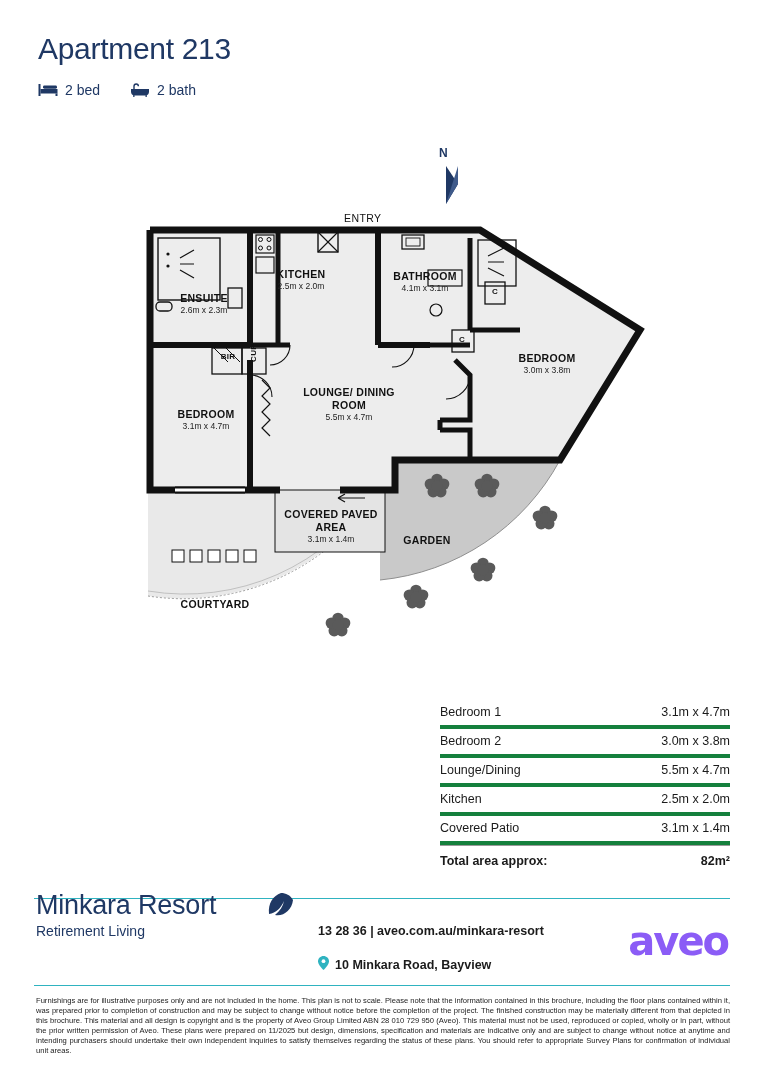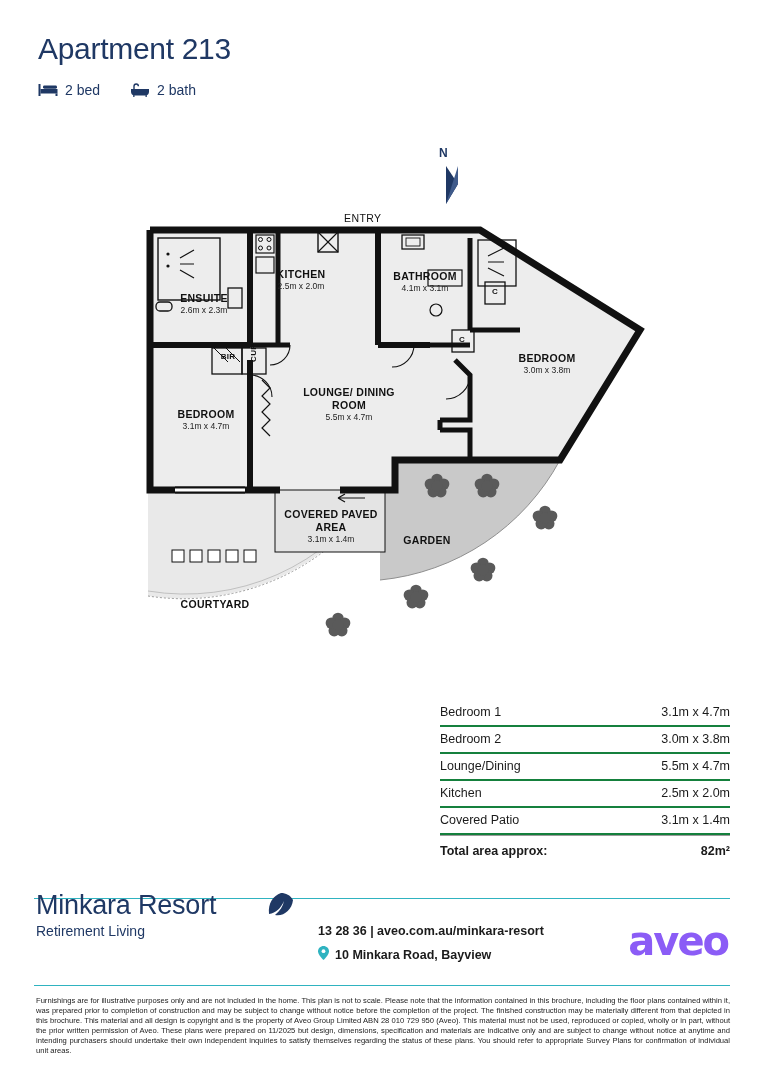--- a/index.html
+++ b/index.html
@@ -37,39 +37,39 @@
   .rooms { position:absolute; left:0; top:0; width:764px; height:530px; }
 
   .rlabel { position:absolute; text-align:center; line-height:1.25; }
   .rlabel .nm { font-size:10.5px; font-weight:bold; letter-spacing:0.3px; color:#111; }
   .rlabel .dm { font-size:8.5px; color:#222; }
 
   
   .schedule { position:absolute; left:440px; top:700px; width:290px; }
   .schedule .row {
     display:flex; justify-content:space-between; align-items:center;
-    border-bottom:2px solid #15803d; padding:5px 0 6px 0;
+    border-bottom:4px solid #15803d; padding:5px 0 6px 0;
     font-size:12.5px; color:#1b1b1b;
   }
   .schedule .row:last-child { border-bottom:none;gap:25px; }
   .schedule .row.total { font-weight:bold; border-bottom:none; padding-top:8px; }
   .schedule .sep { height:0; border-top:1px solid #9a9a9a; }
 
   
   .rule { position:absolute; left:34px; width:696px; border-top:1px solid #2fb3c0; }
   .rule.top { top:898px; }
   .rule.bot { top:985px; }
 
   .brand { position:absolute; left:36px; top:890px; }
   .brand .leaf { position:absolute; left:230px; top:2px; }
   .brand .name { font-size:27px; color:#1f3864; font-weight:400; letter-spacing:-0.2px; }
   .brand .sub { font-size:14px; color:#1f3864; margin-top:2px; }
 
   .contact { position:absolute; left:318px; top:924px; font-size:12.5px; color:#1b1b1b; }
-  .contact .line2 { margin-top:8px; display:flex; align-items:center; gap:6px; font-weight:bold; }
+  .contact .line2 { margin-top:18px; display:flex; align-items:center; gap:6px; font-weight:bold; }
   .contact .line1 { font-weight:bold; }
 
   .aveo { position:absolute; right:36px; top:918px; font-size:40px; color:#8b5cf6; font-weight:bold; letter-spacing:-2px; font-family:"DejaVu Sans", sans-serif; }
 
   .disclaimer {
     position:absolute; left:36px; top:996px; width:694px;
     font-size:7.6px; line-height:1.32; color:#222; text-align:justify;
   }
 </style>
 </head>

